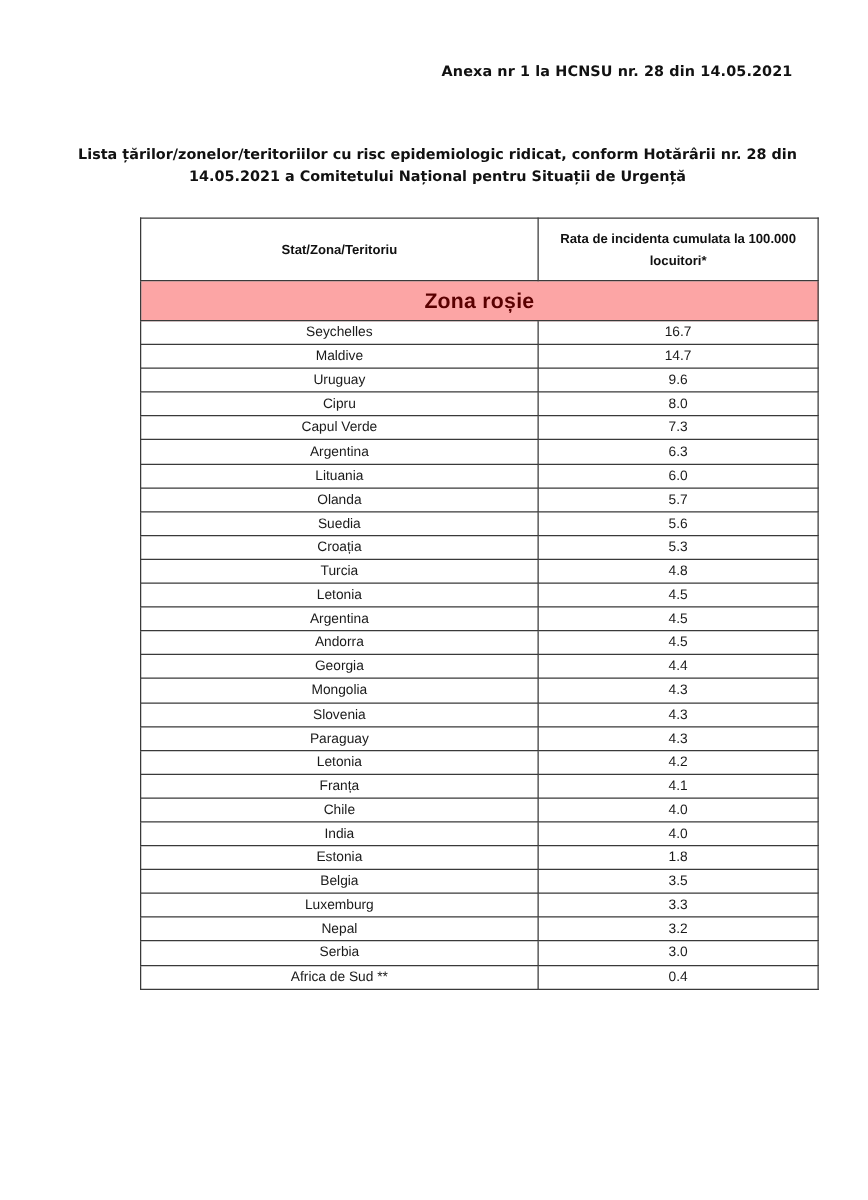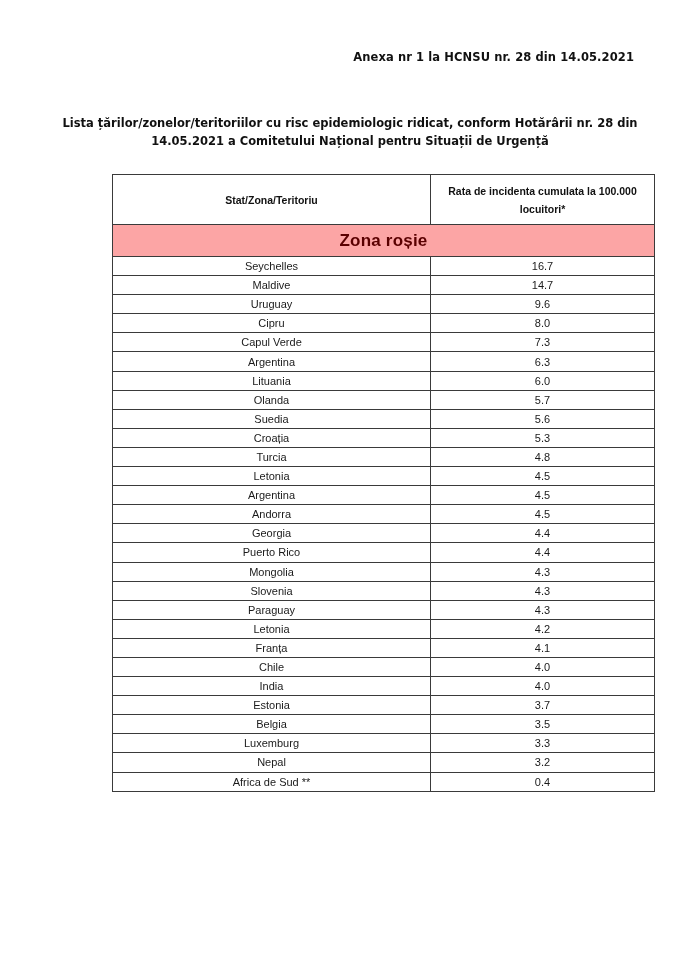--- a/index.html
+++ b/index.html
@@ -152,24 +152,20 @@
       </tr>
       <tr>
         <td class="cell">Andorra</td>
         <td class="cell">4.5</td>
       </tr>
       <tr>
         <td class="cell">Georgia</td>
         <td class="cell">4.4</td>
       </tr>
       <tr>
-        <td class="cell">Puerto Rico</td>
-        <td class="cell">4.4</td>
-      </tr>
-      <tr>
         <td class="cell">Mongolia</td>
         <td class="cell">4.3</td>
       </tr>
       <tr>
         <td class="cell">Slovenia</td>
         <td class="cell">4.3</td>
       </tr>
       <tr>
         <td class="cell">Paraguay</td>
         <td class="cell">4.3</td>
@@ -185,32 +181,36 @@
       <tr>
         <td class="cell">Chile</td>
         <td class="cell">4.0</td>
       </tr>
       <tr>
         <td class="cell">India</td>
         <td class="cell">4.0</td>
       </tr>
       <tr>
         <td class="cell">Estonia</td>
-        <td class="cell">3.7</td>
+        <td class="cell">1.8</td>
       </tr>
       <tr>
         <td class="cell">Belgia</td>
         <td class="cell">3.5</td>
       </tr>
       <tr>
         <td class="cell">Luxemburg</td>
         <td class="cell">3.3</td>
       </tr>
       <tr>
         <td class="cell">Nepal</td>
         <td class="cell">3.2</td>
       </tr>
       <tr>
+        <td class="cell">Serbia</td>
+        <td class="cell">3.0</td>
+      </tr>
+      <tr>
         <td class="cell">Africa de Sud **</td>
         <td class="cell">0.4</td>
       </tr>
     </tbody>
 </table>
 
 </body></html>

